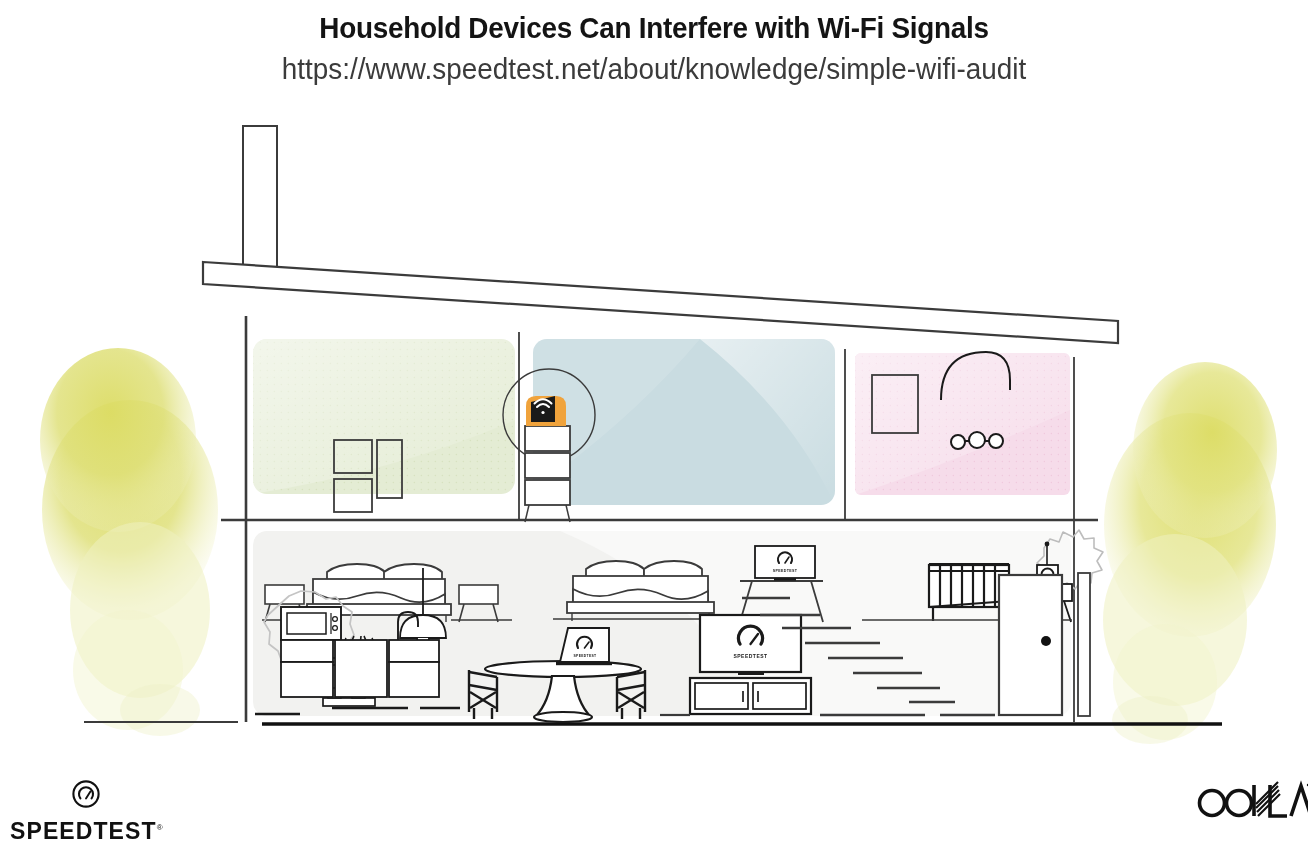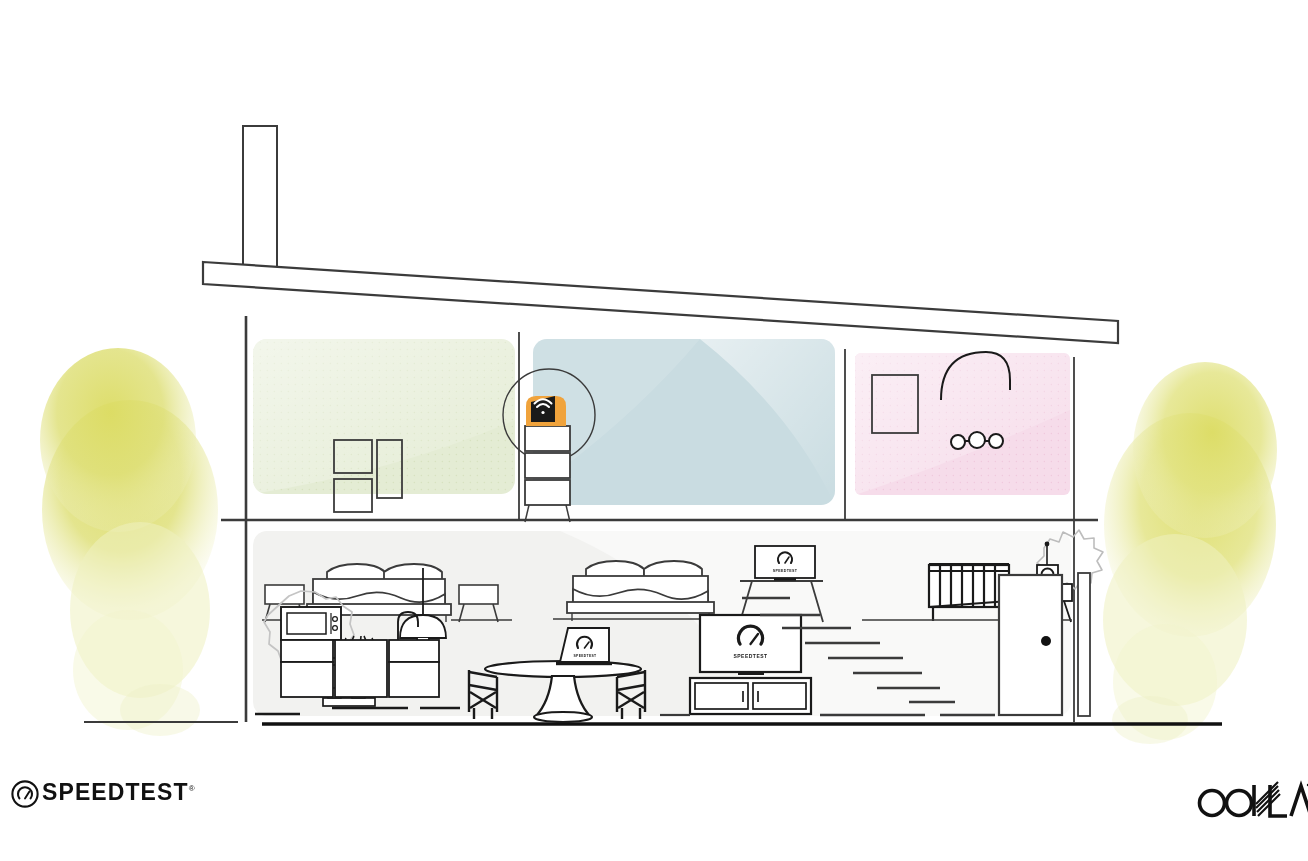--- a/index.html
+++ b/index.html
@@ -23,34 +23,38 @@
     margin:4px 0 0 0;line-height:1.2;
     transform:scaleX(0.93);
   }
 
   
   .scene{position:absolute;left:0;top:110px;width:1308px;height:640px;}
   svg.art{position:absolute;left:0;top:0;width:1308px;height:640px;display:block;}
 
   
   .footer{position:absolute;left:0;bottom:0;width:1308px;height:110px;}
-  .speedtest-logo{position:absolute;left:10px;top:28px;display:flex;align-items:flex-start;gap:2px;}
+  .speedtest-logo{position:absolute;left:10px;top:28px;display:flex;align-items:center;gap:9px;flex-direction:column;}
   .st-word{
     font-family:"Liberation Sans", sans-serif;
     font-weight:700;font-size:23px;letter-spacing:1.1px;color:#111;
     position:relative;
   }
   .st-word sup{font-size:8px;vertical-align:super;font-weight:400;letter-spacing:0;}
   .ookla-logo{position:absolute;right:-4px;top:26px;}
 </style>
 </head>
 <body>
 
 <div id="page">
 
+  <div class="header">
+    <div class="title">Household Devices Can Interfere with Wi-Fi Signals</div>
+    <div class="subtitle">https://www.speedtest.net/about/knowledge/simple-wifi-audit</div>
+  </div>
 
   <div class="scene">
     <svg class="art" viewBox="0 0 1308 640">
       <defs>
         <radialGradient id="treeA" cx="45%" cy="35%" r="62%">
           <stop offset="0%" stop-color="#dcdc63" stop-opacity="0.95"></stop>
           <stop offset="55%" stop-color="#dfe07a" stop-opacity="0.85"></stop>
           <stop offset="100%" stop-color="#eff0c0" stop-opacity="0.25"></stop>
         </radialGradient>
         <radialGradient id="treeB" cx="55%" cy="40%" r="62%">

